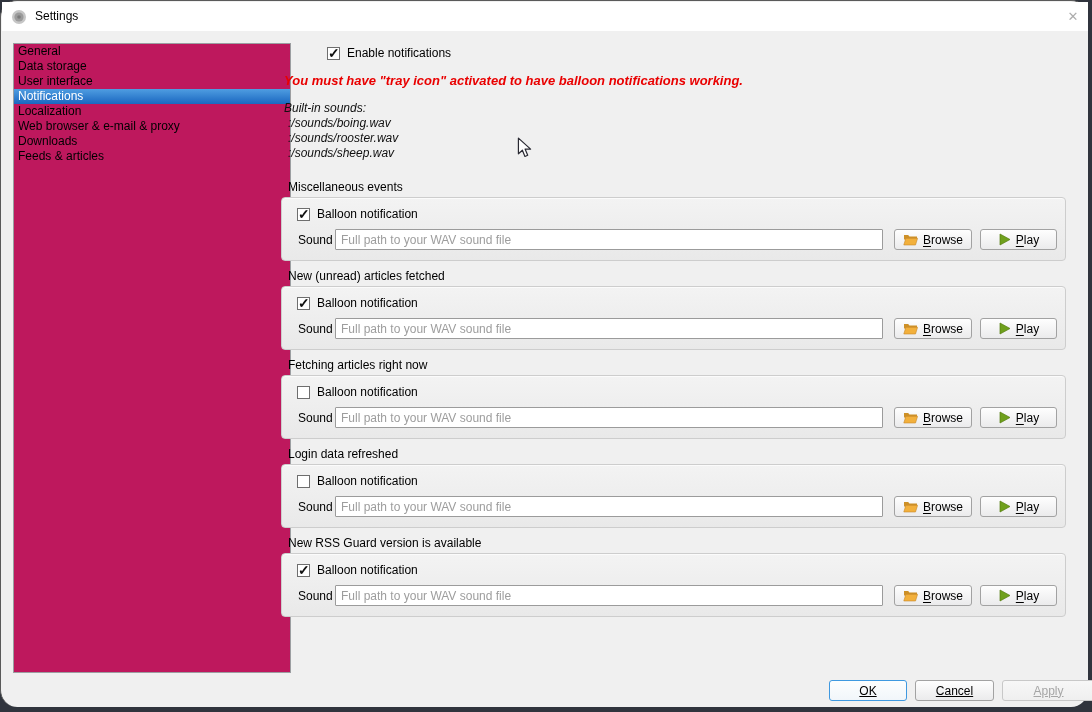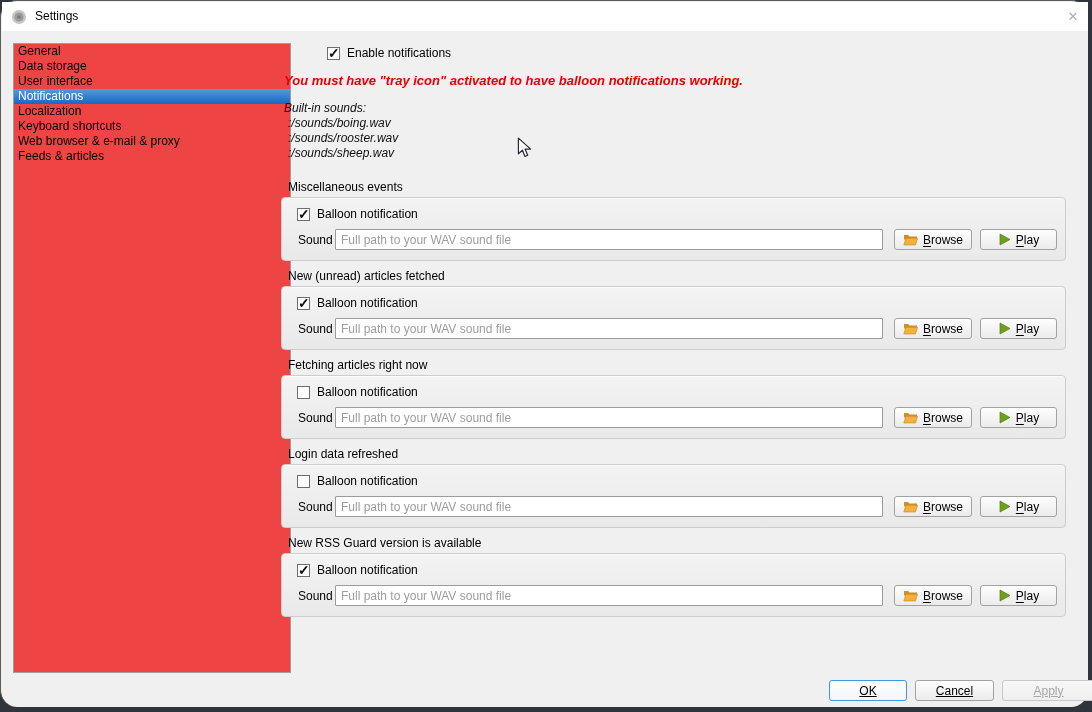--- a/index.html
+++ b/index.html
@@ -30,21 +30,21 @@
     font-size:12px; color:#000;
   }
   .close-btn {
     position:absolute; right:6px; top:6px; width:18px; height:18px;
     text-align:center; line-height:18px; font-size:13px; color:#adadad;
     cursor:default;
   }
   
   .sidebar {
     position:absolute; left:12px; top:42px; width:278px; height:630px;
-    background:#ef4444; border:1px solid #9c9ea1;
+    background:#be185d; border:1px solid #9c9ea1;
     overflow:hidden;
   }
   .sidebar-item {
     height:15px; line-height:15px; padding-left:4px;
     white-space:nowrap; font-size:12px;
   }
   .sidebar-item.selected {
     background:linear-gradient(180deg,#4f9de1 0%,#1a67c0 100%);
     color:#fff;
   }
@@ -139,24 +139,24 @@
       <div class="sidebar-item">
     <span>User interface</span>
   </div>
       <div class="sidebar-item selected">
     <span>Notifications</span>
   </div>
       <div class="sidebar-item">
     <span>Localization</span>
   </div>
       <div class="sidebar-item">
-    <span>Keyboard shortcuts</span>
-  </div>
-      <div class="sidebar-item">
     <span>Web browser &amp; e-mail &amp; proxy</span>
+  </div>
+      <div class="sidebar-item">
+    <span>Downloads</span>
   </div>
       <div class="sidebar-item">
     <span>Feeds &amp; articles</span>
   </div>
     </div>
 
   <div class="enable-row">
     <span class="checkbox checked" id="enable-checkbox"></span>
     <span>Enable notifications</span>
   </div>

